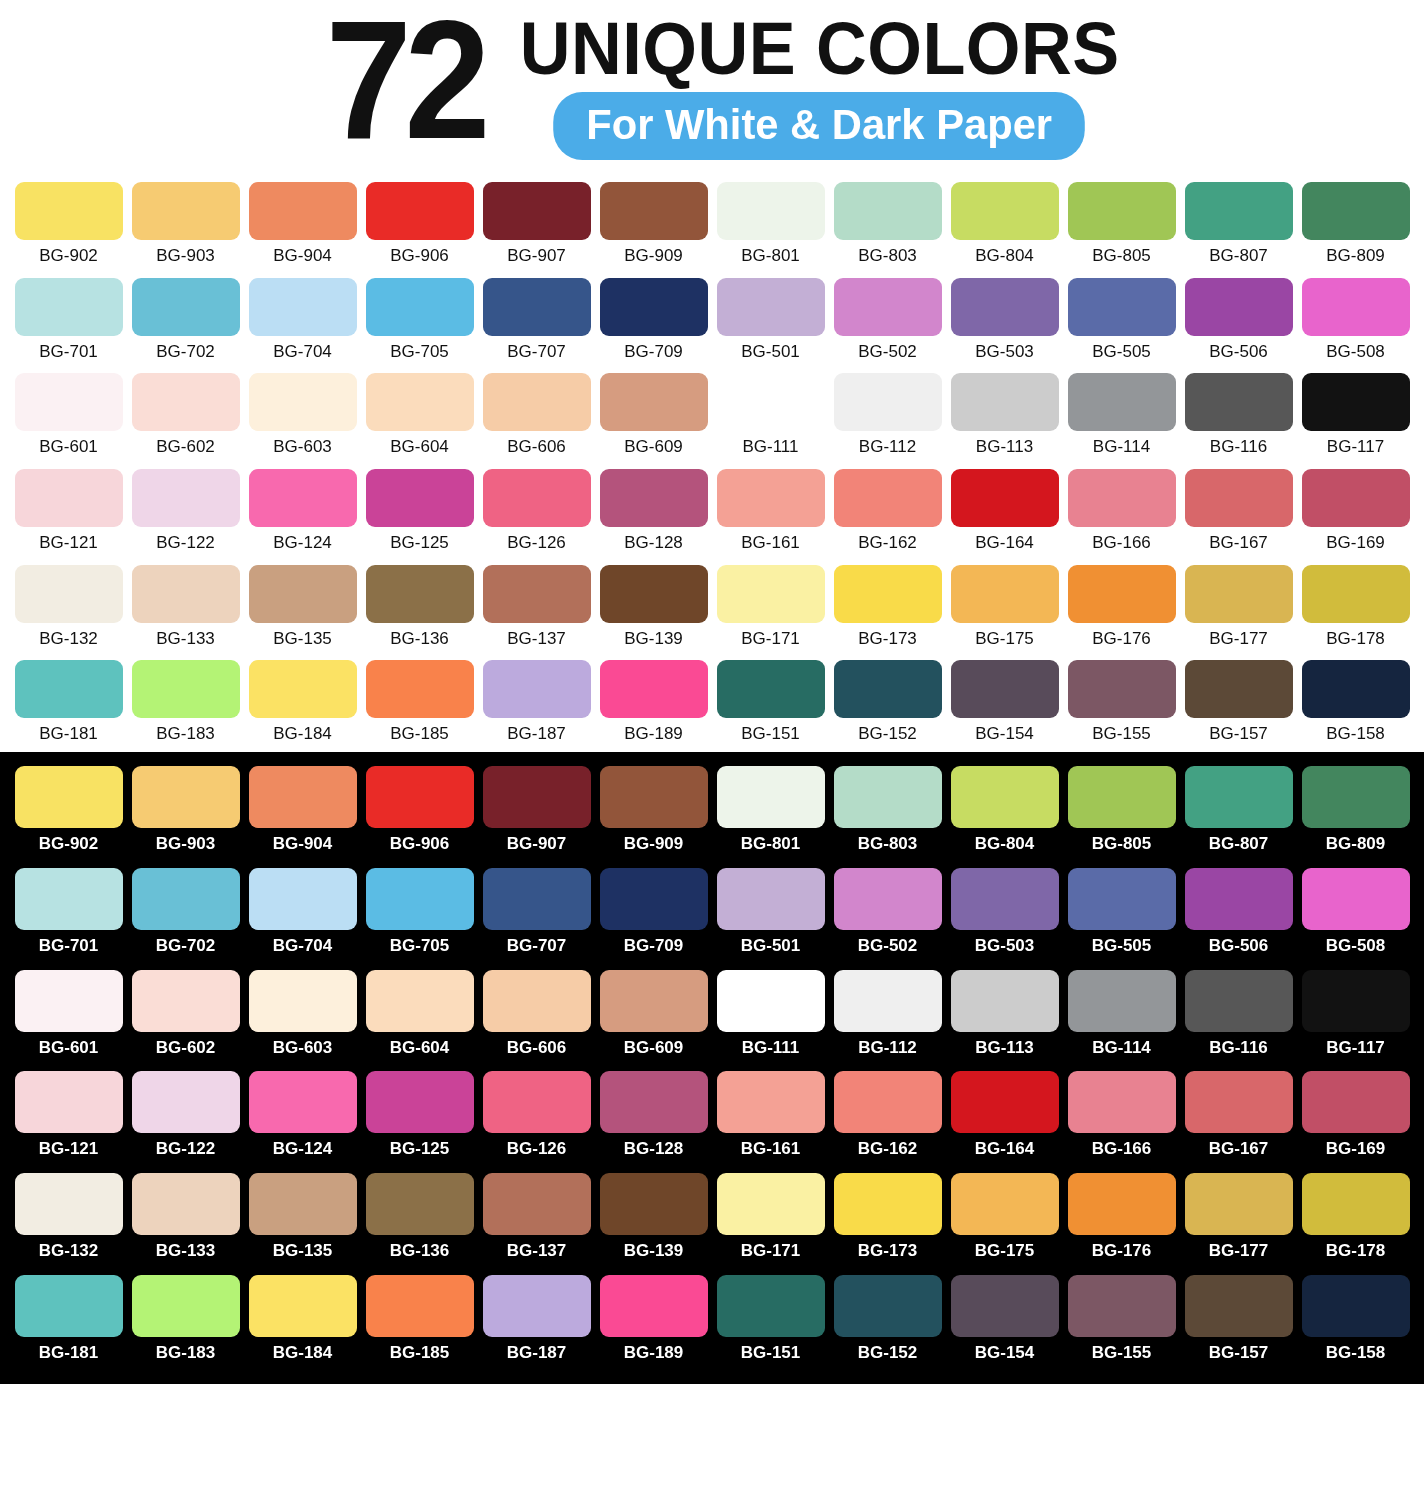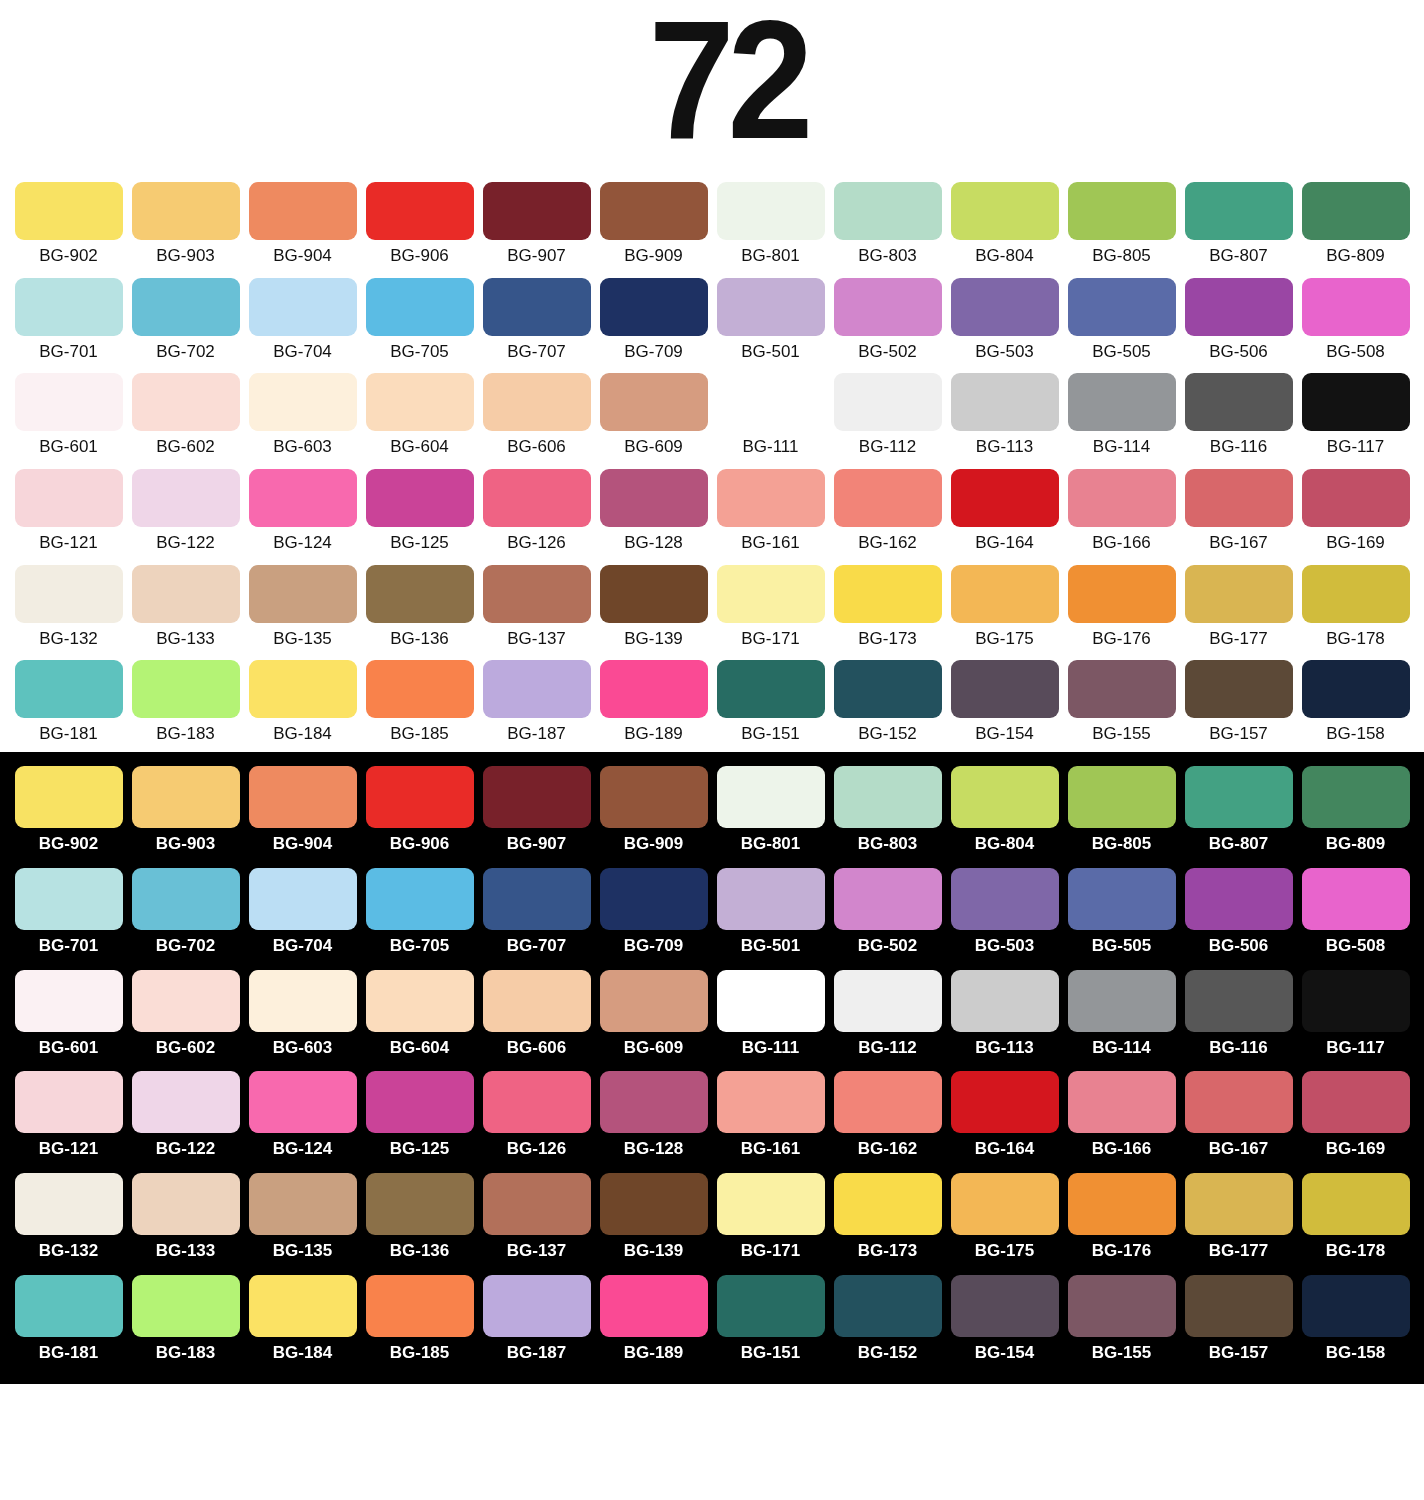--- a/index.html
+++ b/index.html
@@ -93,20 +93,24 @@
   .section-light .chip-label { color:#111111; font-weight:normal; }
   .section-dark  .chip-label { color:#ffffff; font-weight:bold; }
   .section-dark .row { margin-bottom:14px; }
   .section-dark .chip { height:62px; }
 </style>
 </head>
 <body>
 
 <div class="header">
   <div class="big-number">72</div>
+  <div class="headline-stack">
+    <div class="headline-main">UNIQUE COLORS</div>
+    <div class="headline-pill">For White &amp; Dark Paper</div>
+  </div>
 </div>
 
 <div class="section section-light" id="section-light">
     <div class="row">
       <div class="cell">
         <div class="chip" style="background: rgb(248, 226, 99);"></div>
         <div class="chip-label">BG-902</div>
       </div>
       <div class="cell">
         <div class="chip" style="background: rgb(246, 203, 114);"></div>

